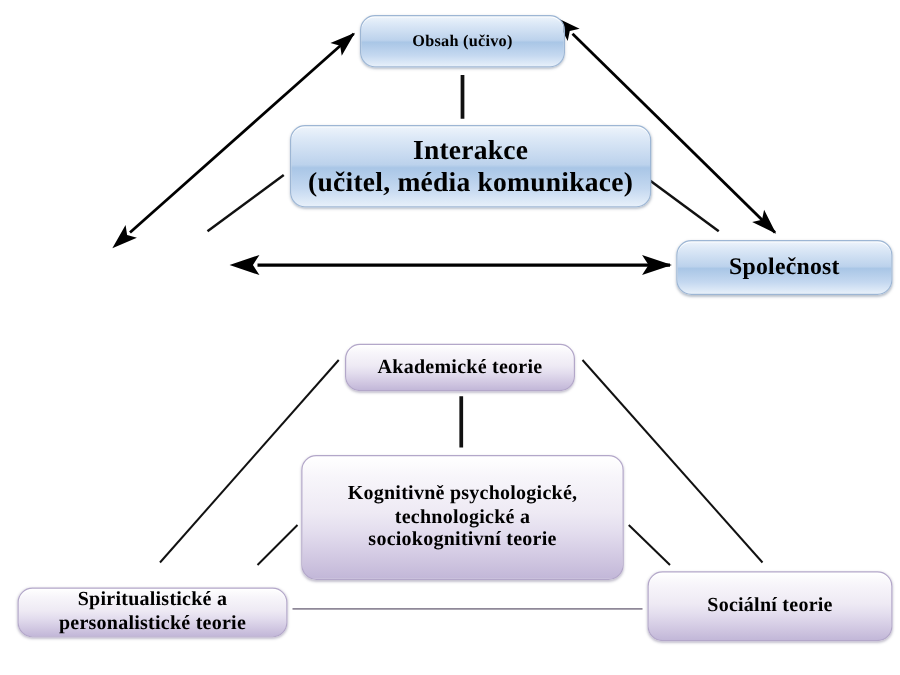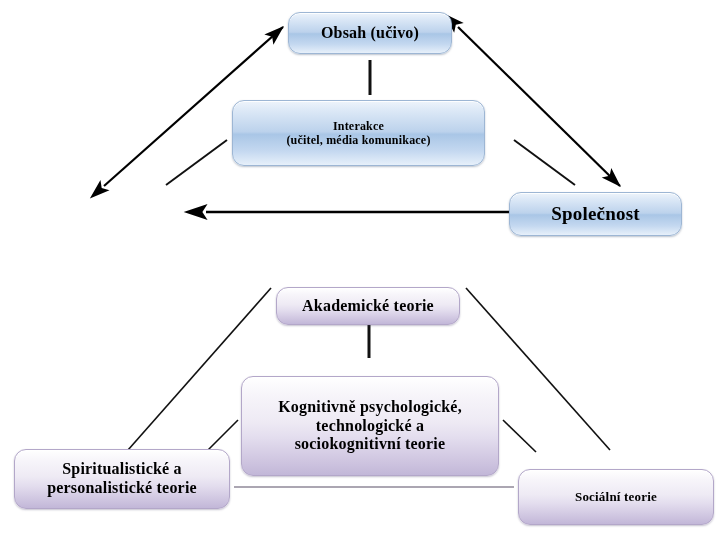--- a/index.html
+++ b/index.html
@@ -62,33 +62,32 @@
     background: linear-gradient(to bottom,
         #ffffff 0%,
         #f7f5fa 18%,
         #eeeaf4 46%,
         #e3ddee 62%,
         #cdc3df 88%,
         #c2b7d8 100%);
     border: 1px solid #b3a7c9;
     box-shadow: 0 1px 2px rgba(80,70,110,0.33),
                 inset 0 1px 0 rgba(255,255,255,0.9);
-    margin-top: 12px;
   }
 
   
-  #node-obsah        { left: 288px; top: 12px;  width: 164px; height: 42px;  font-size: 16px; }
-  #node-interakce    { left: 232px; top: 100px; width: 253px; height: 66px;  font-size: 12px; }
+  #node-obsah        { left: 288px; top: 12px;  width: 164px; height: 42px;  font-size: 13px; }
+  #node-interakce    { left: 232px; top: 100px; width: 289px; height: 66px;  font-size: 22px; }
   #node-subjekt      { left: 10px;  top: 192px; width: 190px; height: 44px;  font-size: 19px; }
-  #node-spolecnost   { left: 509px; top: 192px; width: 173px; height: 44px;  font-size: 19px; }
+  #node-spolecnost   { left: 541px; top: 192px; width: 173px; height: 44px;  font-size: 19px; }
 
   #node-akademicke   { left: 276px; top: 275px; width: 184px; height: 38px;  font-size: 16px; }
   #node-kognitivni   { left: 241px; top: 364px; width: 258px; height: 100px;  font-size: 16px; }
-  #node-spiritual    { left: 14px;  top: 437px; width: 216px; height: 60px;  font-size: 16px; }
-  #node-socialni     { left: 518px; top: 457px; width: 196px; height: 56px;  font-size: 13px; }
+  #node-spiritual    { left: 14px;  top: 470px; width: 216px; height: 40px;  font-size: 16px; }
+  #node-socialni     { left: 518px; top: 457px; width: 196px; height: 56px;  font-size: 16px; }
 </style>
 </head>
 <body>
 
 <div id="stage">
 
   <svg class="connectors" viewBox="0 0 720 540" xmlns="http://www.w3.org/2000/svg">
     <defs>
       <marker id="arrowEnd" markerWidth="11" markerHeight="11" refX="9.2" refY="3.6" orient="auto" markerUnits="strokeWidth">
         <path d="M0.6,0.5 L9.8,3.6 L0.6,6.7 L2.6,3.6 Z" fill="#000000"></path>

